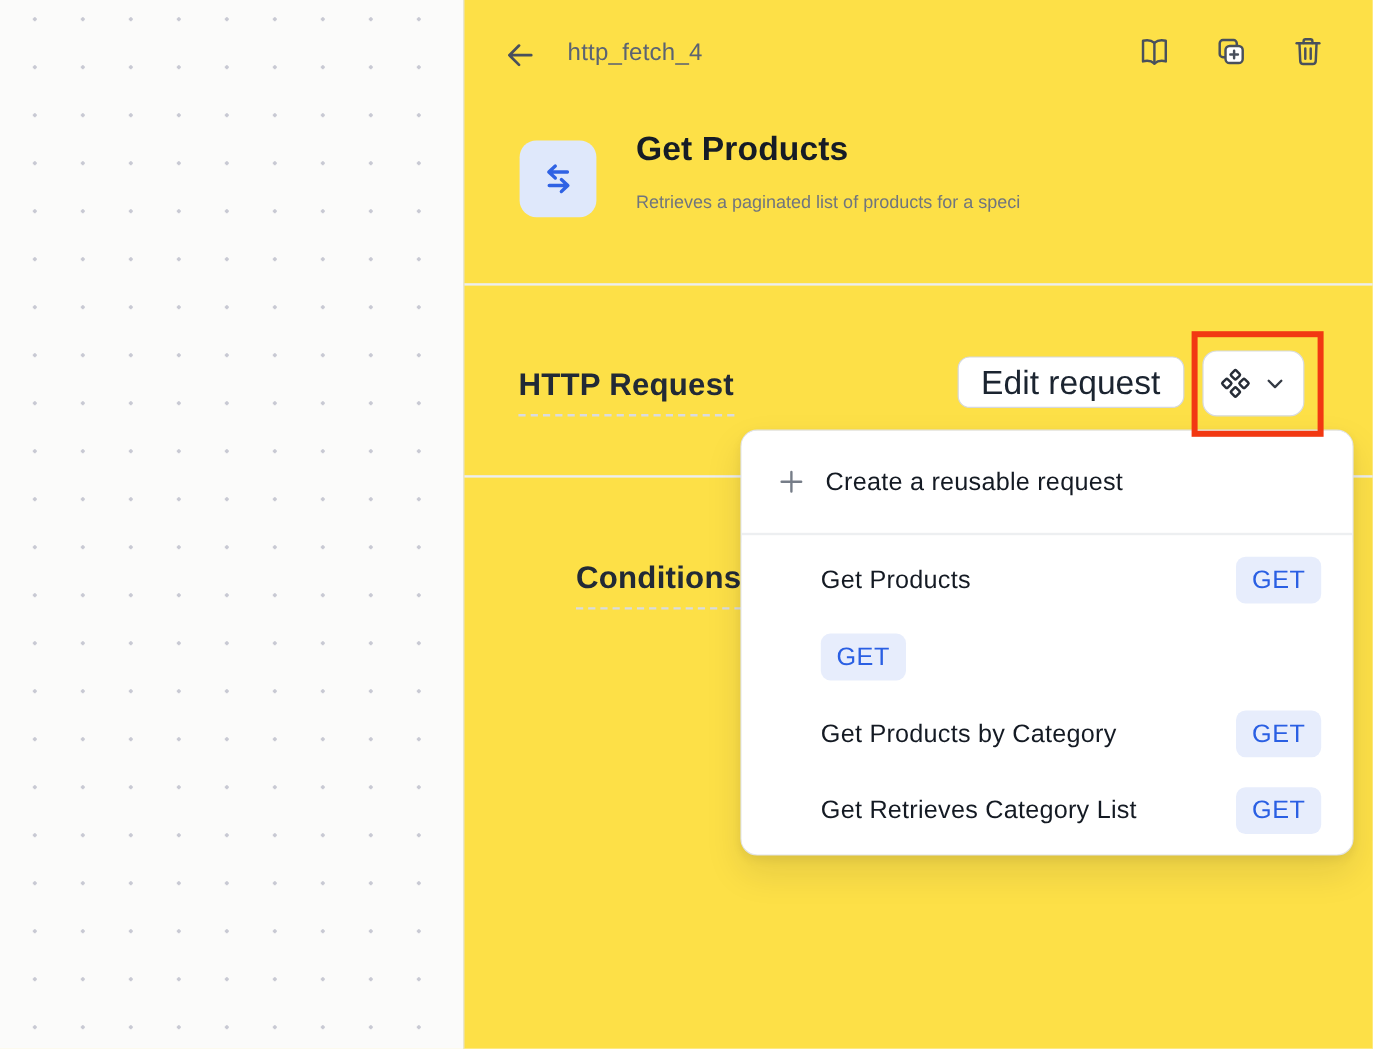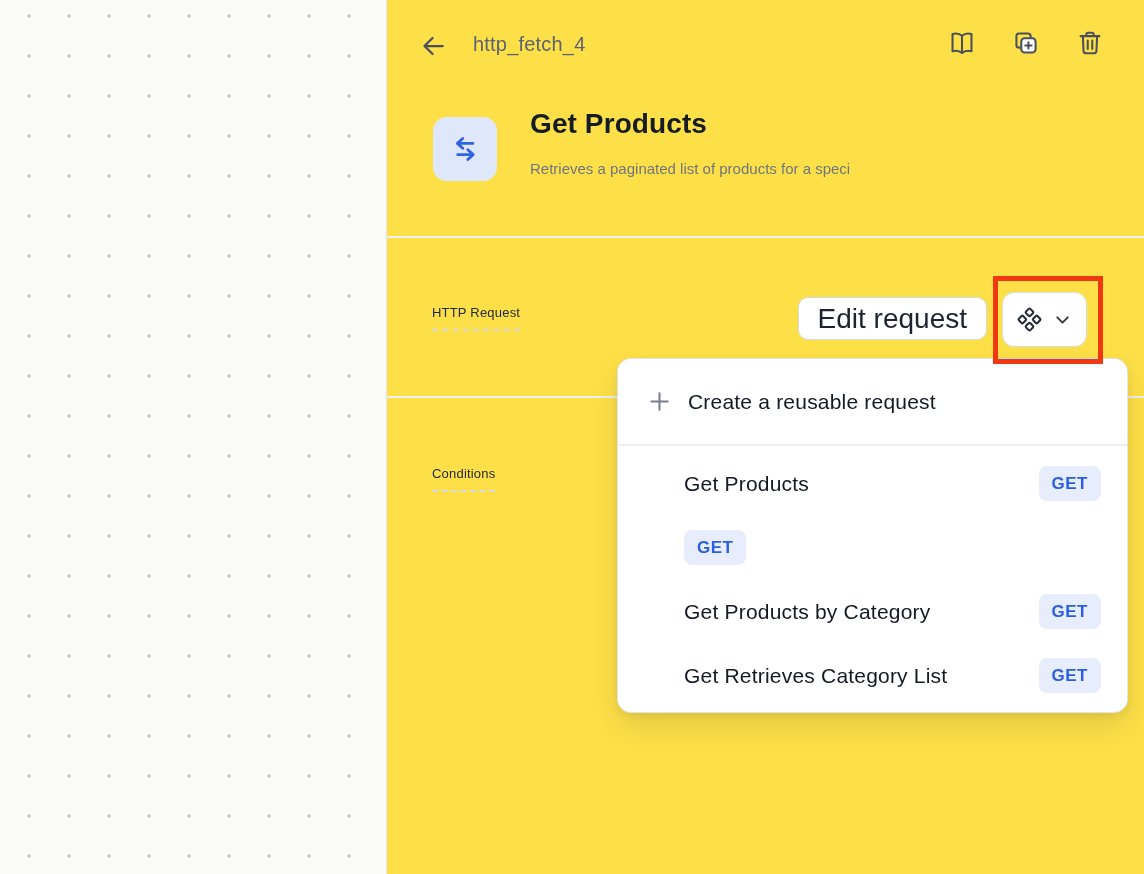--- a/index.html
+++ b/index.html
@@ -52,25 +52,25 @@
     position: absolute; left: 143px; top: 160px; right: 0; font-size: 15px; color: #70757e;
     white-space: nowrap; overflow: hidden;
   }
 
   .divider { position: absolute; left: 0; width: 100%; height: 0; border-top: 2px solid #eceef0; }
   .divider-1 { top: 236px; }
   .divider-2 { top: 396px; }
 
   
   .field-label {
-    position: absolute; left: 45px; font-size: 13px; font-weight: 400; color: #222a36;
+    position: absolute; left: 45px; font-size: 26px; font-weight: 700; color: #222a36;
     padding-bottom: 9px; border-bottom: 2px dashed #d9dbe0; letter-spacing: 0.2px;
   }
   .label-http { top: 305px; }
-  .label-conditions { top: 466px; }
+  .label-conditions { top: 466px; margin-left: 48px; }
 
   
   .edit-btn {
     position: absolute; right: 157px; top: 297px; height: 43px; padding: 0 19px;
     background: #ffffff; border: 1.5px solid #d5d8dd; border-radius: 10px;
     font-family: "Liberation Sans", sans-serif; font-size: 28px; font-weight: 500;
     color: #1b2430; cursor: pointer;
   }
   .reusable-trigger {
     position: absolute; right: 57px; top: 292px; width: 85px; height: 55px;
@@ -98,21 +98,21 @@
   }
   .create-row span { font-size: 21px; color: #141a23; letter-spacing: 0.2px; }
   .menu-divider { height: 1.5px; background: #edeff1; width: 100%; }
   .menu-items { padding: 6px 0 8px 0; }
   .menu-item {
     height: 64px; display: flex; align-items: center; justify-content: space-between;
     padding: 0 26px 0 66px; cursor: pointer; background: #ffffff;
   }
   .menu-item-label { font-size: 21px; color: #141a23; letter-spacing: 0.2px; }
   .method-badge {
-    background: #e7edfc; color: #2a5fe3; font-size: 17px; font-weight: 700;
+    background: #e7edfc; color: #2a5fe3; font-size: 21px; font-weight: 400;
     letter-spacing: 0.5px; border-radius: 8px; padding: 9px 13px; line-height: 1;
   }
 
   svg { display: block; }
 </style>
 </head>
 <body>
 
 <div class="root">
 

